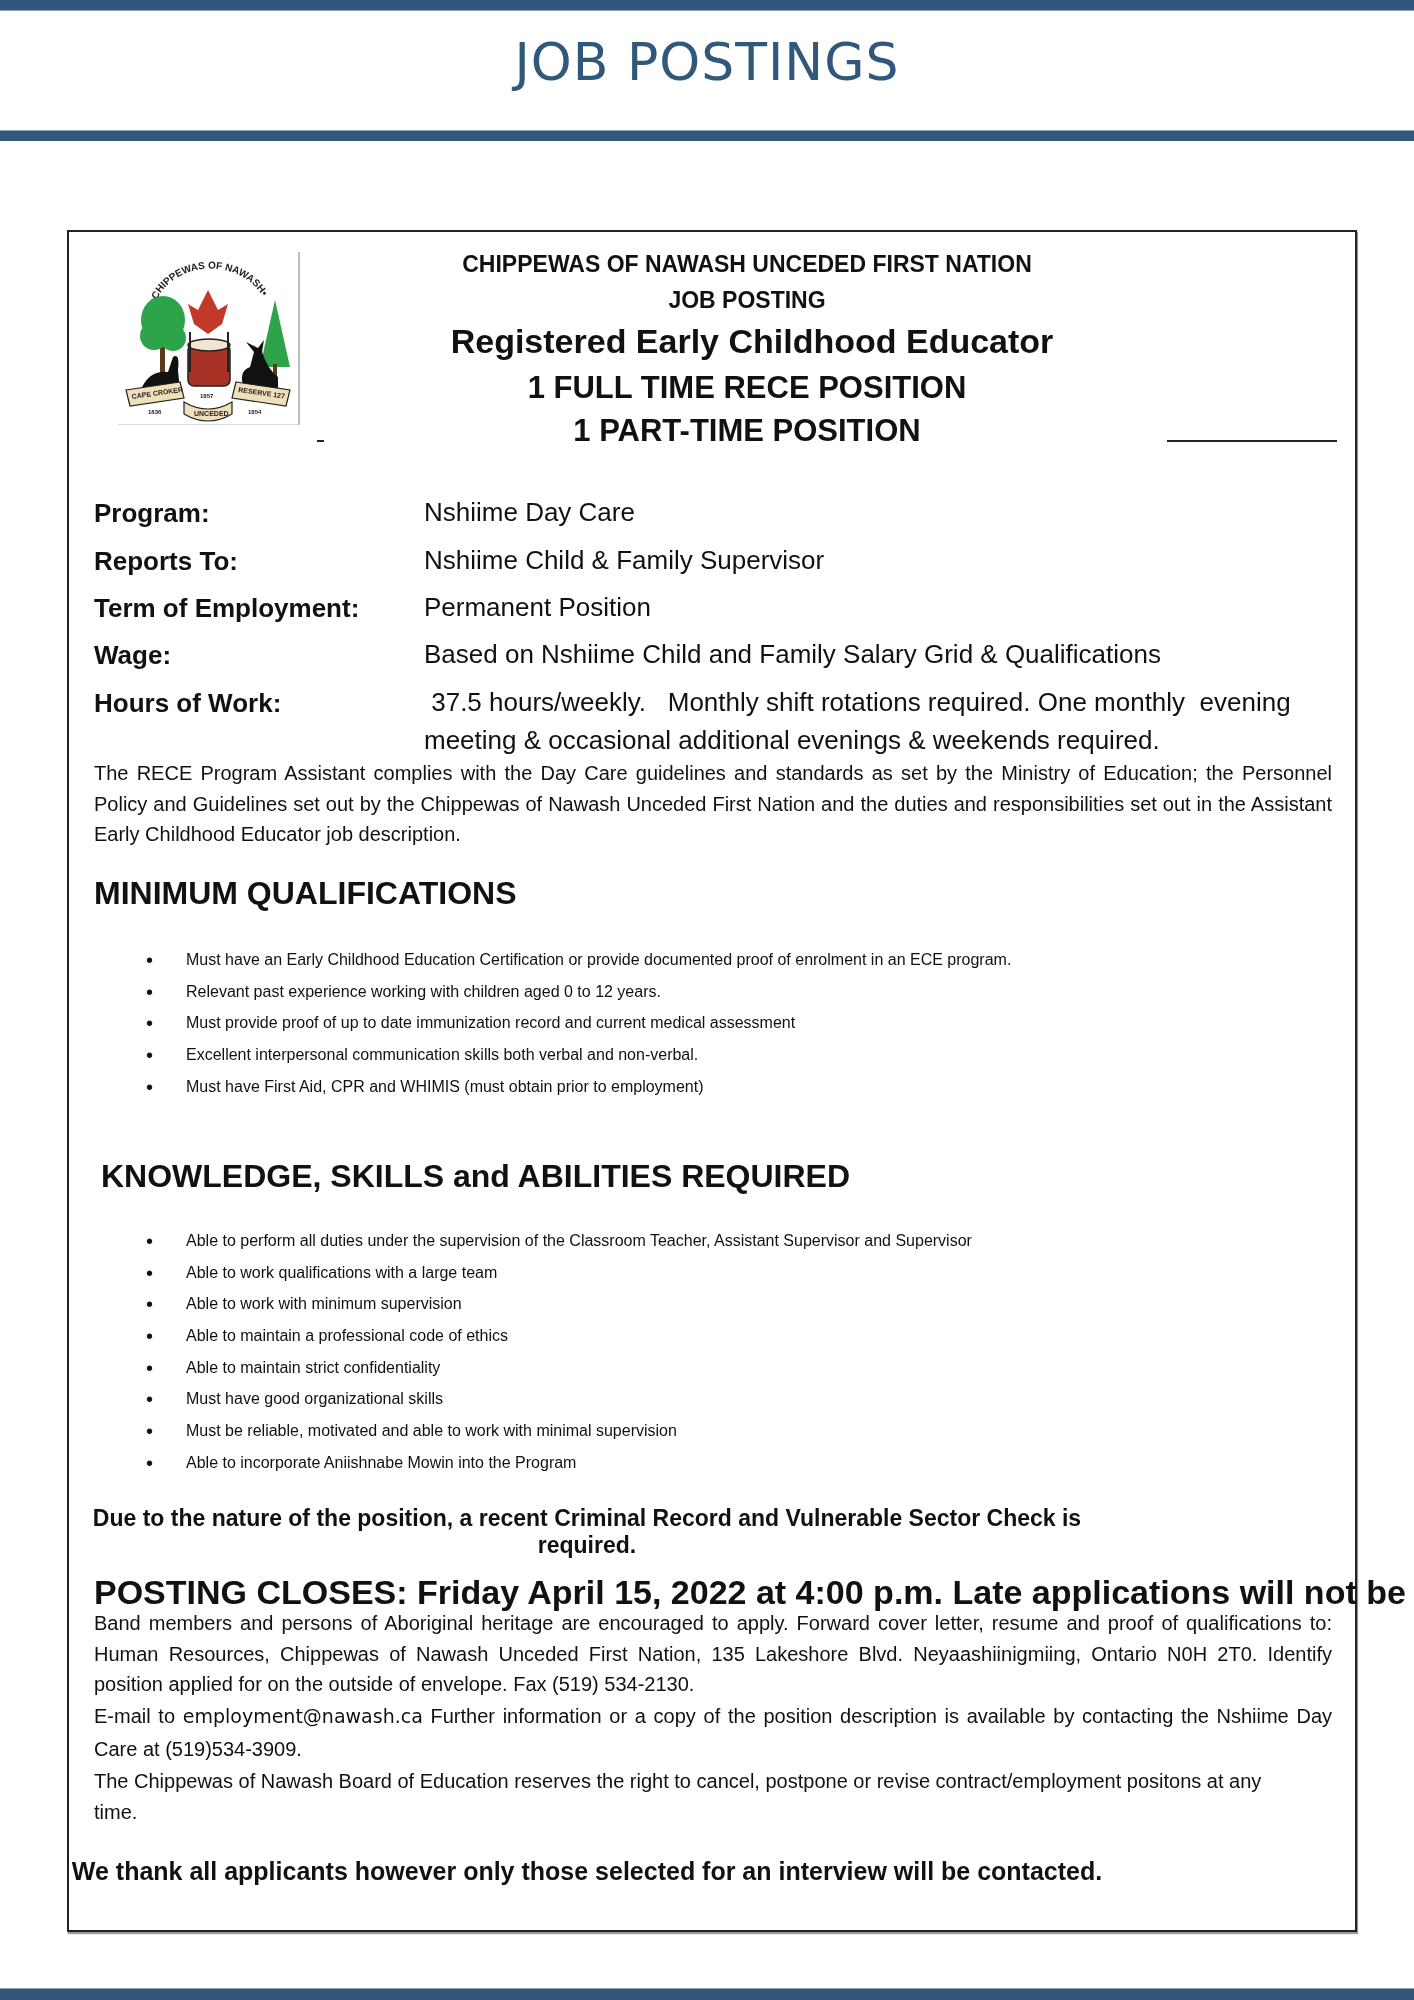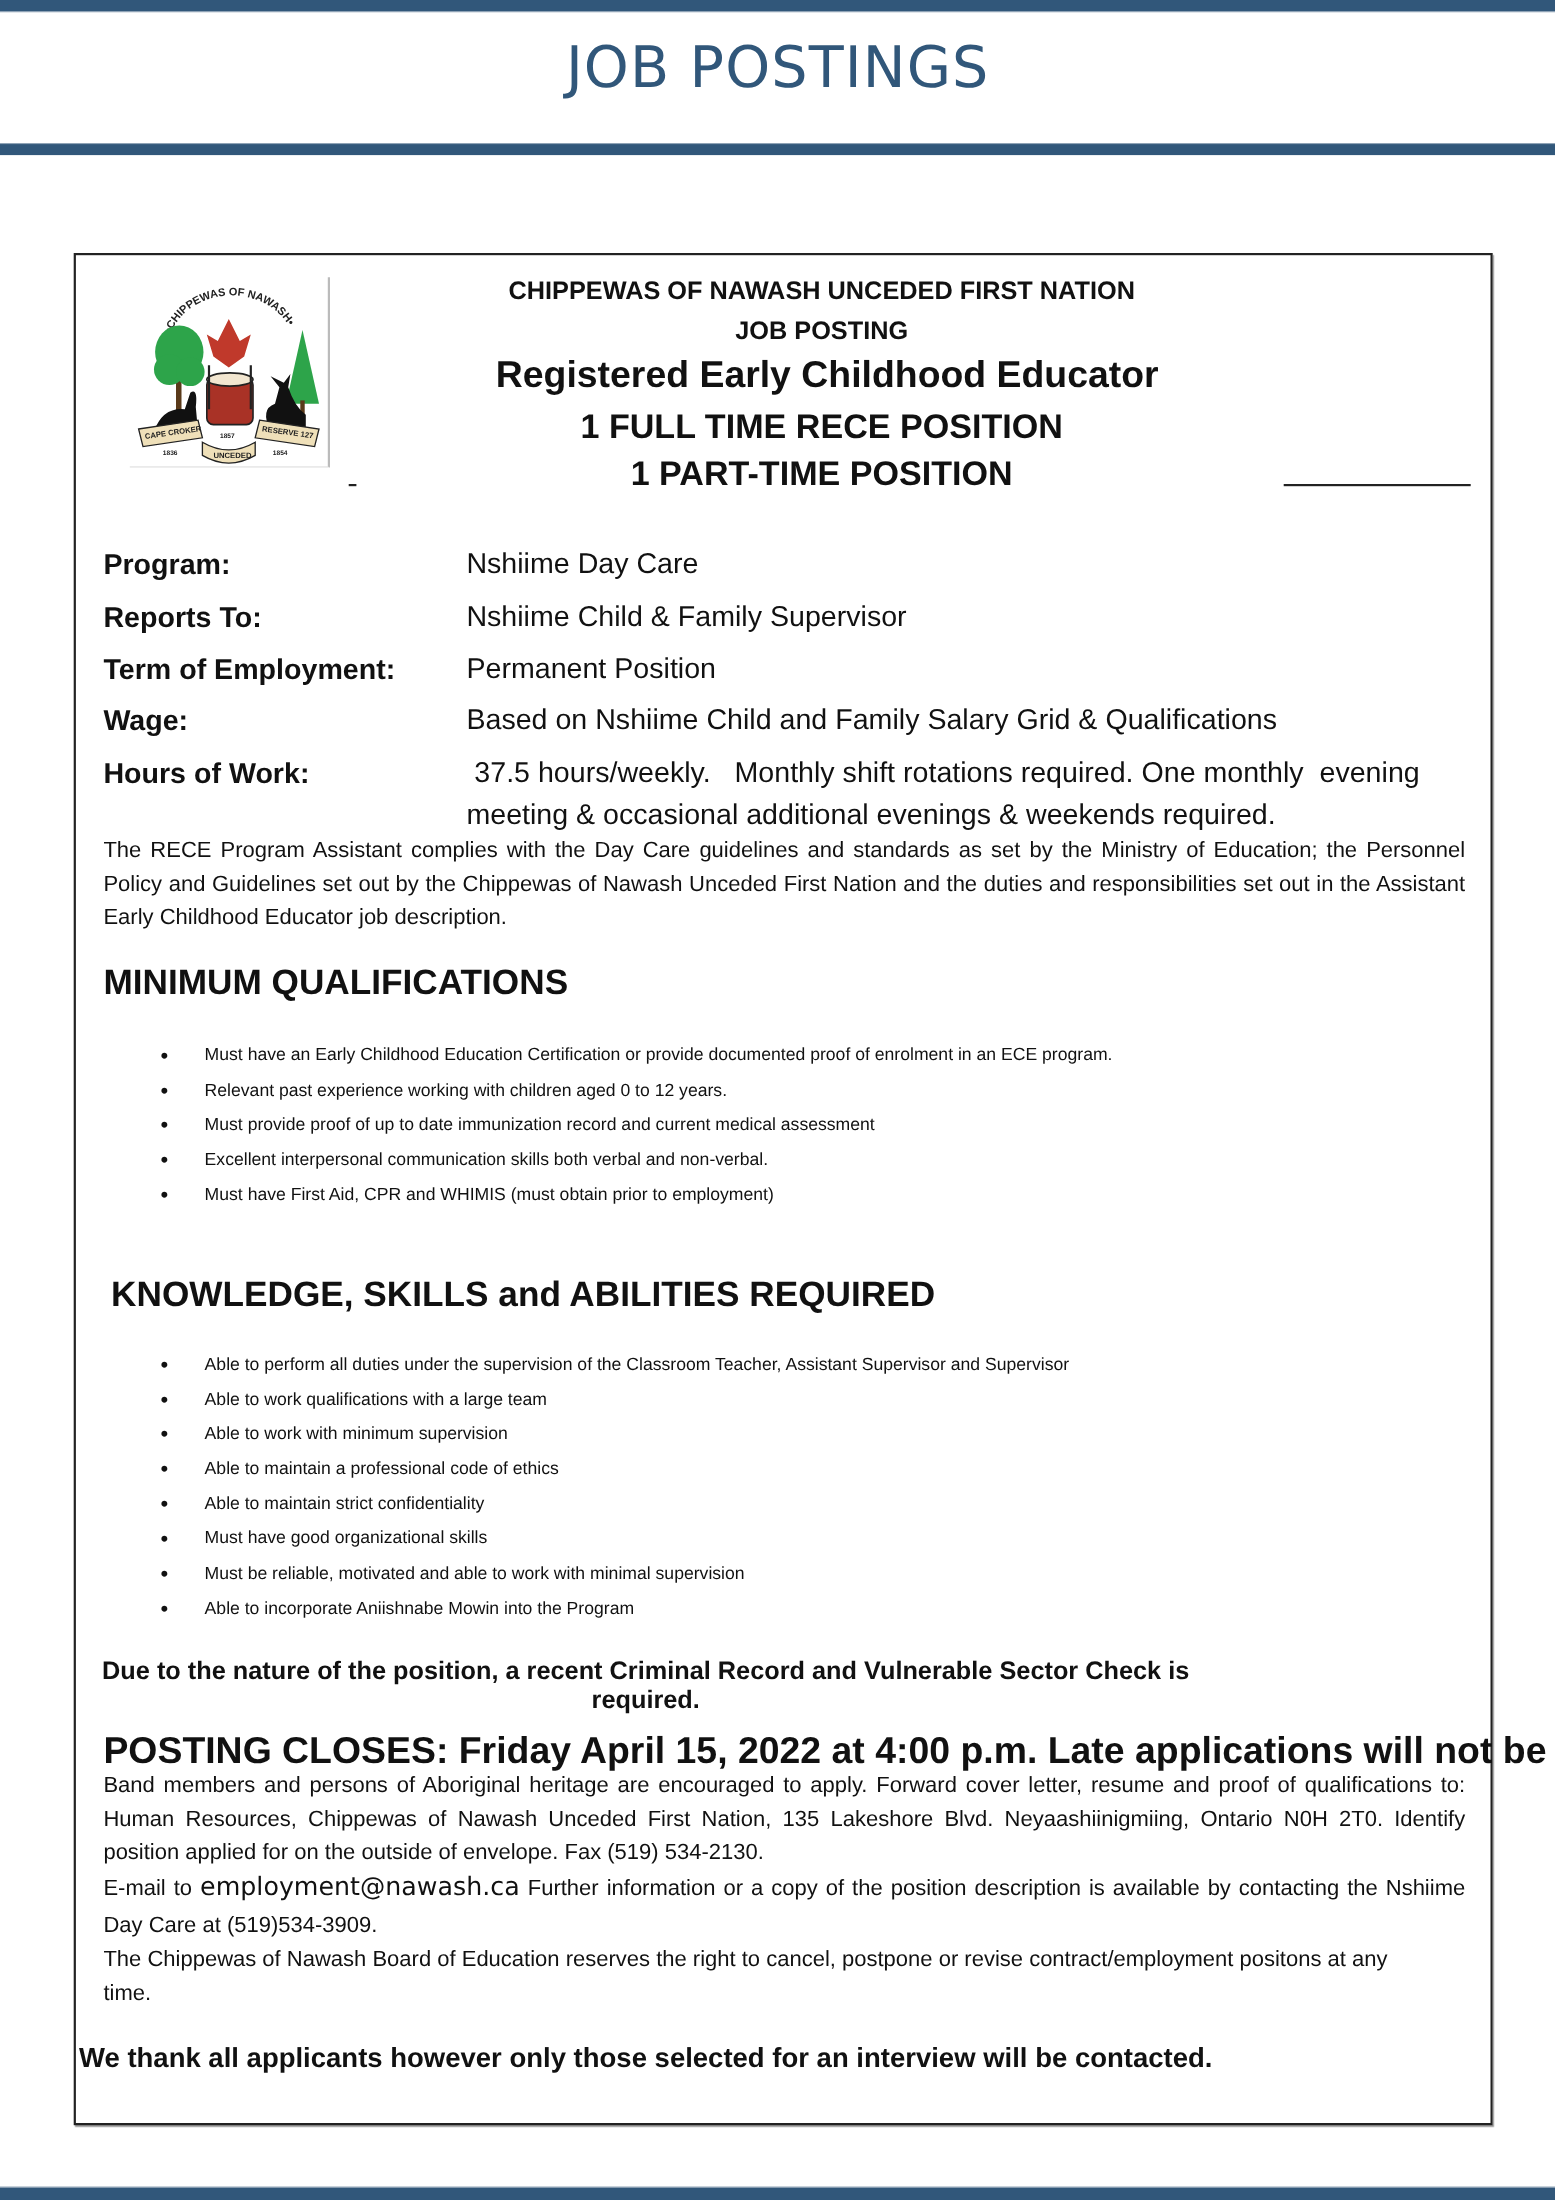--- a/index.html
+++ b/index.html
@@ -137,20 +137,20 @@
 
 <div class="center-bold" style="top:1505px; font-size:23px;">Due to the nature of the position, a recent Criminal Record and Vulnerable Sector Check is required.</div>
 
 <div style="position:absolute; left:94px; top:1573px; width:1250px; font-size:34px; font-weight:bold; white-space:nowrap;">
   <span>POSTING CLOSES:</span><span style="white-space:pre;"> Friday April 15, 2022 at 4:00 p.m. Late applications will not be accepted.</span>
 </div>
 
 <div class="p" style="top:1608px;">Band members and persons of Aboriginal heritage are encouraged to apply.  Forward cover letter, resume and proof of qualifications to: Human Resources, Chippewas of Nawash Unceded First Nation, 135 Lakeshore Blvd. Neyaashiinigmiing, Ontario N0H 2T0.  Identify position applied for on the outside of envelope.   Fax (519) 534-2130.</div>
 
 <div class="p" style="top:1700px; line-height:33px;">
-  <span>E-mail to </span><a style="color:#111; text-decoration:none; font-family:'DejaVu Sans', sans-serif; font-size:23px;">employment@nawash.ca</a><span> Further information or a copy of the position description is available by contacting the Nshiime Day Care  at (519)534-3909.</span>
+  <span>E-mail to </span><a style="color:#111; text-decoration:none; font-family:'DejaVu Sans', sans-serif; font-size:19px;">employment@nawash.ca</a><span> Further information or a copy of the position description is available by contacting the Nshiime Day Care  at (519)534-3909.</span>
 </div>
 
 <div class="p" style="top:1766px; width:1200px; text-align:left;">The Chippewas of Nawash Board of Education reserves  the right to cancel, postpone or revise contract/employment positons at any time.</div>
 
 <div class="center-bold" style="top:1857px; font-size:25px;">We thank all applicants however only those selected for an interview will be contacted.</div>
 
 <div class="bar bottom"></div>
 
 </body></html>

